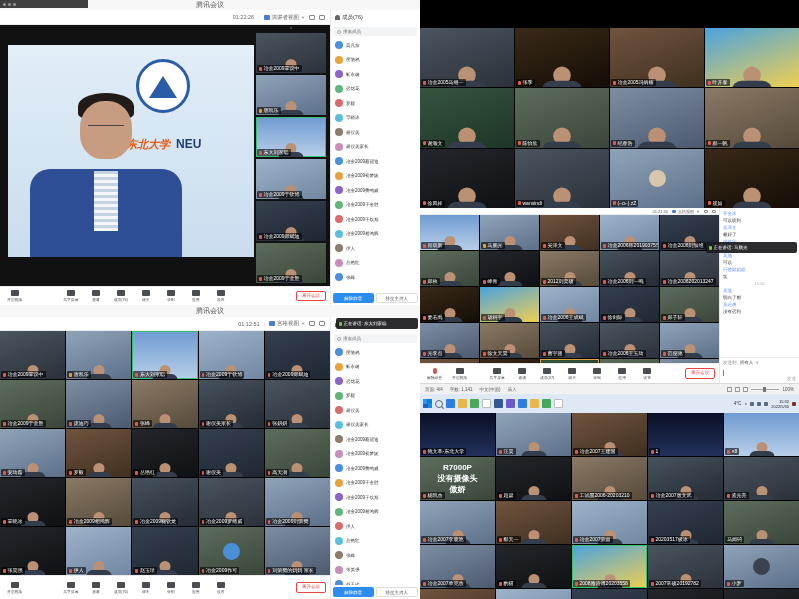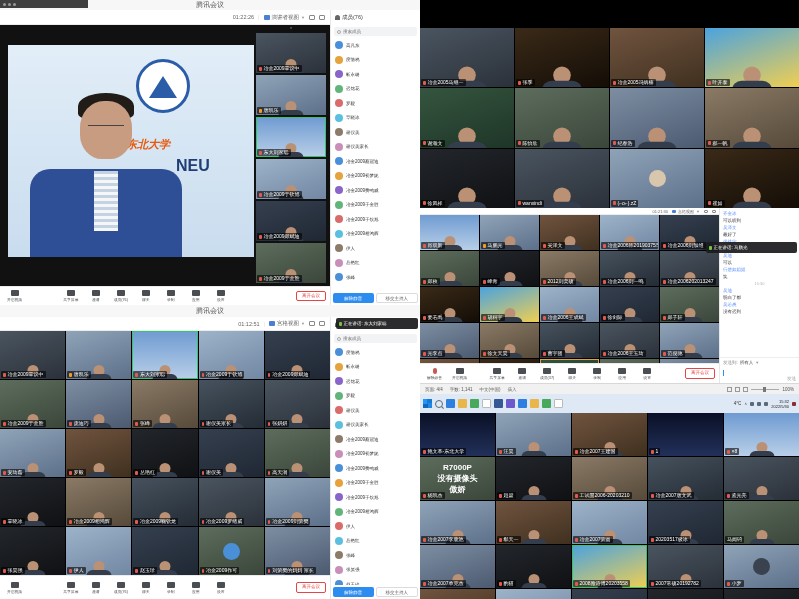--- a/index.html
+++ b/index.html
@@ -75,21 +75,21 @@
   .mname{font-size:4.5px;color:#333;white-space:nowrap;overflow:hidden;}
   .pfoot{position:absolute;bottom:2px;left:2px;right:2px;display:flex;gap:2px;}
   .btn-blue{flex:1;background:#2d8cf0;color:#fff;font-size:4.5px;height:10px;border-radius:2px;display:flex;align-items:center;justify-content:center;}
   .btn-ghost{flex:1;background:#fff;border:1px solid #dcdcdc;color:#555;font-size:4.5px;height:10px;border-radius:2px;display:flex;align-items:center;justify-content:center;}
 
   
   .speaker{background:linear-gradient(180deg,#e2eef8,#c9dcee);overflow:hidden;text-decoration:underline;}
   .logo{position:absolute;left:128px;top:14px;width:54px;height:54px;border:3px solid #2a5ca8;border-radius:50%;background:#fff;}
   .logo::after{content:"";position:absolute;left:10px;top:14px;width:0;height:0;border-left:14px solid transparent;border-right:14px solid transparent;border-bottom:22px solid #2a5ca8;}
   .univ-cn{position:absolute;left:118px;top:92px;color:#e8590c;font-size:11px;font-style:italic;font-weight:bold;}
-  .univ-en{position:absolute;left:168px;top:92px;color:#1f3e75;font-size:16px;font-weight:bold;margin-top:20px;}
+  .univ-en{position:absolute;left:168px;top:92px;color:#1f3e75;font-size:12px;font-weight:bold;}
   .sp-head{position:absolute;left:72px;top:56px;width:52px;height:58px;border-radius:46% 46% 42% 42%;background:#c79c80;}
   .sp-hair{position:absolute;left:70px;top:48px;width:56px;height:26px;border-radius:50% 50% 20% 20%;background:#211c18;}
   .sp-glass{position:absolute;left:80px;top:80px;width:36px;height:9px;border-top:1px solid #444;}
   .sp-body{position:absolute;left:22px;top:124px;width:152px;height:90px;background:#2e4f96;border-radius:20px 20px 0 0;}
   .sp-shirt{position:absolute;left:86px;top:126px;width:24px;height:60px;background:repeating-linear-gradient(0deg,#f4f6f8 0 3px,#c4d2e2 3px 6px),repeating-linear-gradient(90deg,rgba(140,160,185,.5) 0 3px,transparent 3px 6px);}
 
   
   .chat{background:#fff;border-left:1px solid #e8e8e8;font-size:4.5px;color:#333;}
   .cmsg .cn{color:#5b8ff9;margin:2px 0 0 3px;}
   .cmsg .ct{color:#333;margin:1px 0 0 3px;}

